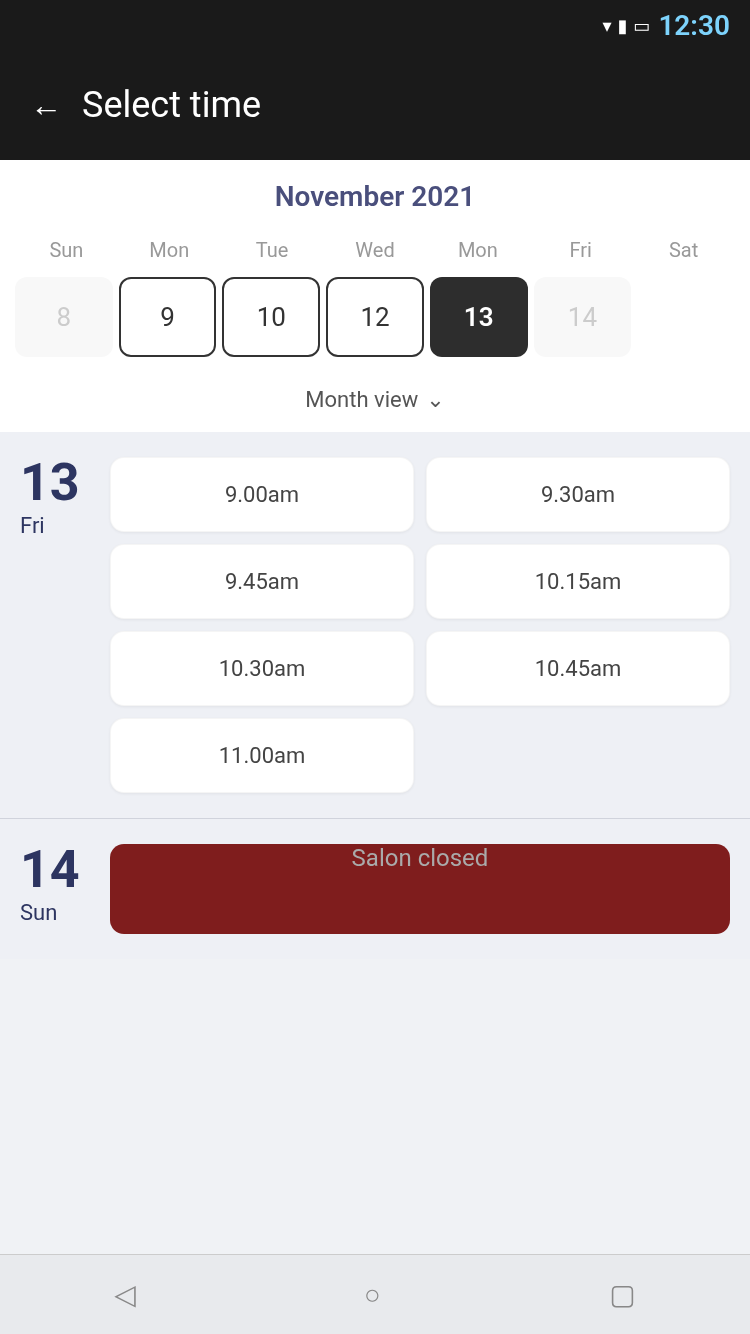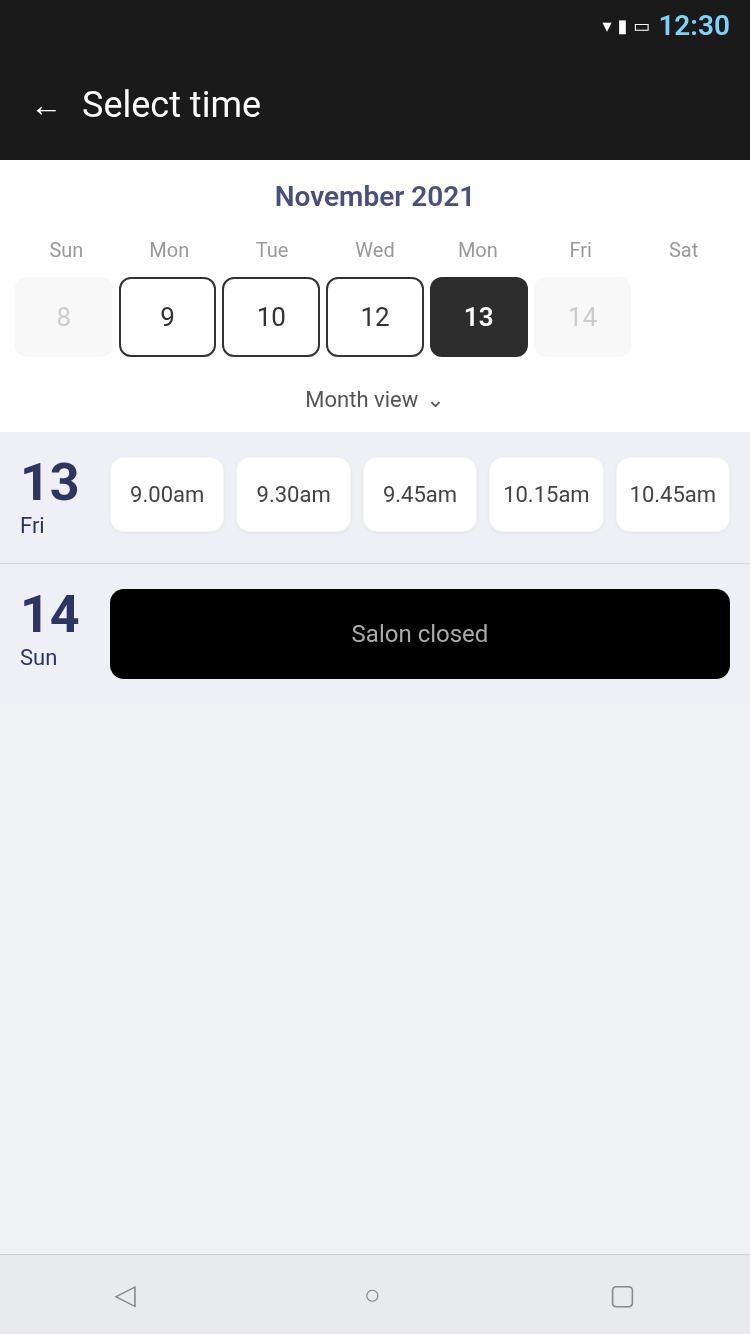--- a/index.html
+++ b/index.html
@@ -158,43 +158,42 @@
     }
     .day-name-label {
       font-size: 22px;
       color: #2d3561;
       font-weight: 400;
       margin-top: 4px;
     }
     .time-slots-grid {
       flex: 1;
       display: grid;
-      grid-template-columns: repeat(5, 1fr);
+      grid-template-columns: repeat(2, 1fr);
       gap: 12px;
     }
     .time-slot {
       background: white;
       border-radius: 14px;
       height: 75px;
       display: flex;
       align-items: center;
       justify-content: center;
       font-size: 22px;
       color: #444;
       cursor: pointer;
       border: 1px solid rgba(0,0,0,0.04);
       box-shadow: 0 1px 3px rgba(0,0,0,0.06);
     }
     .salon-closed-box {
       flex: 1;
-      background: #000000;
+      background: #7f1d1d;
       border-radius: 14px;
       height: 90px;
       display: flex;
-      align-items: center;
       justify-content: center;
       font-size: 24px;
       color: #aaa;
     }
 
     
     .bottom-nav {
       position: fixed;
       bottom: 0;
       width: 750px;
@@ -262,21 +261,23 @@
     <div class="day-header-row">
       <div style="min-width:70px;">
         <div class="day-number-label">13</div>
         <div class="day-name-label">Fri</div>
       </div>
       <div class="time-slots-grid">
         <div class="time-slot">9.00am</div>
         <div class="time-slot">9.30am</div>
         <div class="time-slot">9.45am</div>
         <div class="time-slot">10.15am</div>
+        <div class="time-slot">10.30am</div>
         <div class="time-slot">10.45am</div>
+        <div class="time-slot">11.00am</div>
       </div>
     </div>
   </div>
 
   <div class="day-section">
     <div class="day-header-row">
       <div style="min-width:70px;">
         <div class="day-number-label">14</div>
         <div class="day-name-label">Sun</div>
       </div>

